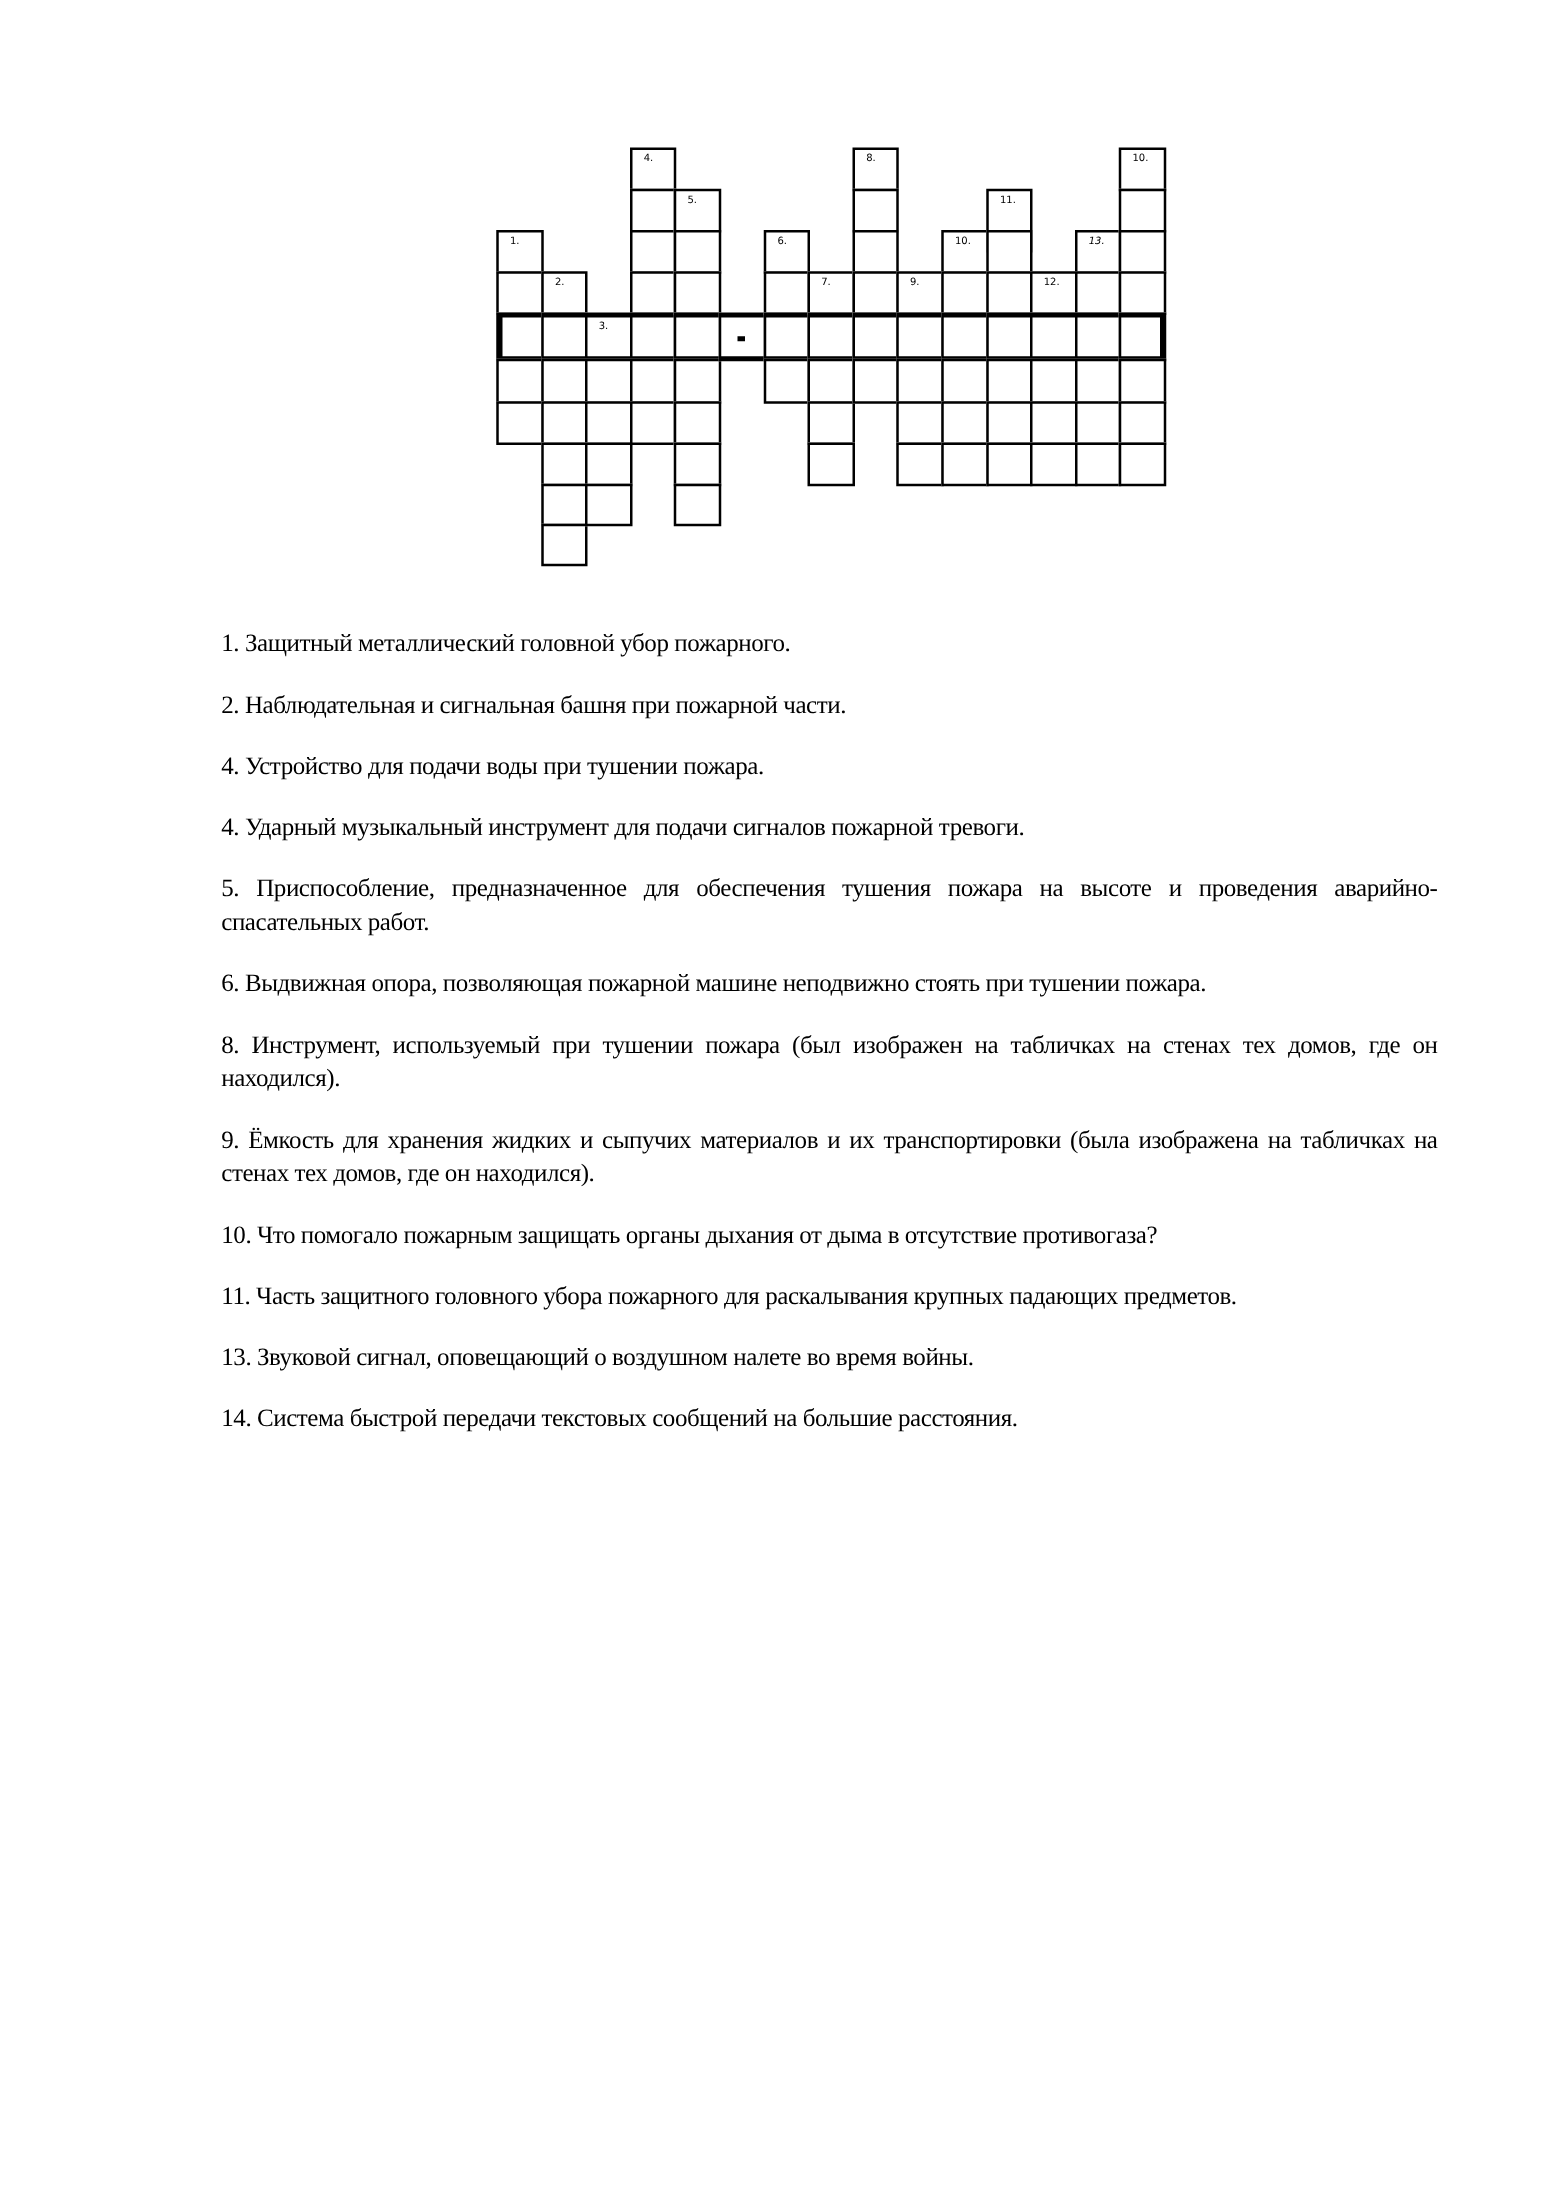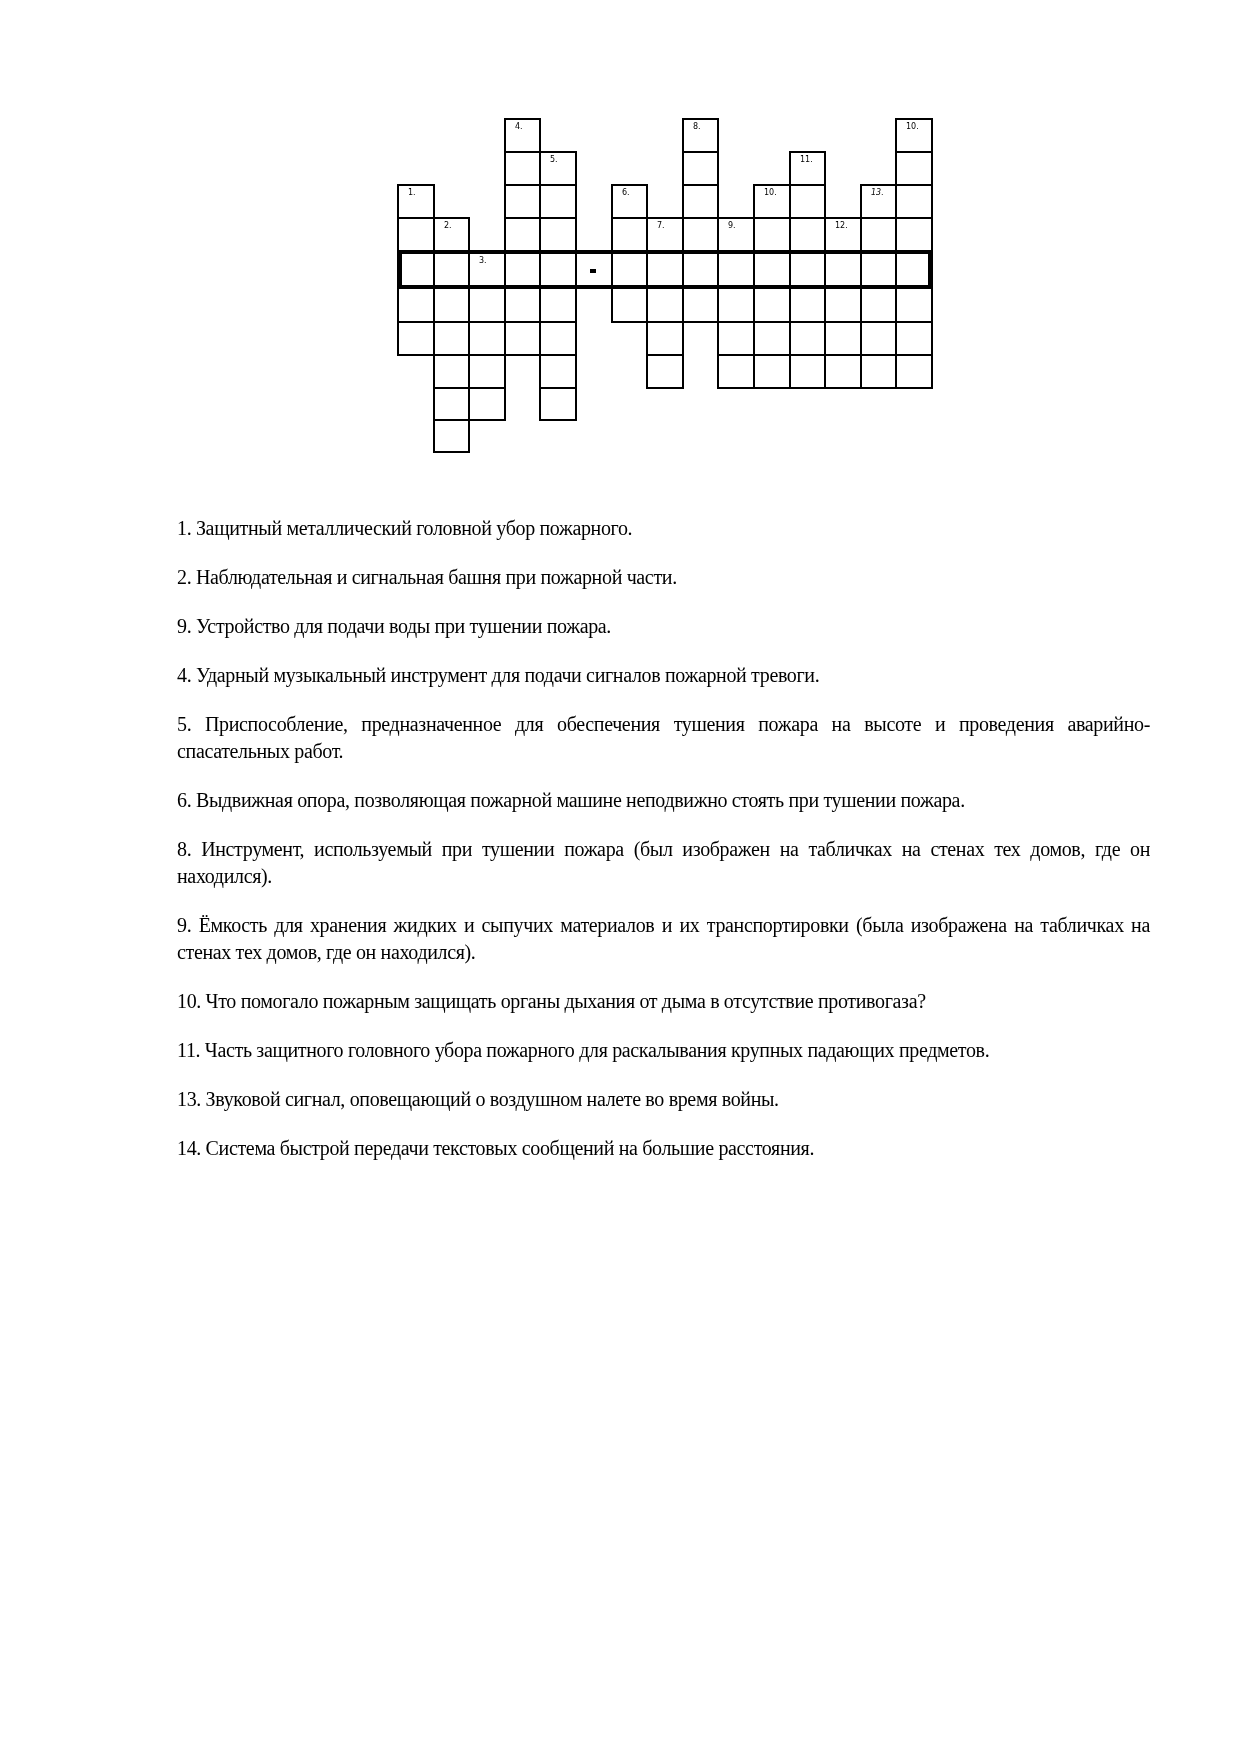--- a/index.html
+++ b/index.html
@@ -63,21 +63,21 @@
     left: 177px;
     top: 502px;
     width: 973px;
     font-family: "Liberation Serif", serif;
     font-size: 20px;
     line-height: 27px;
     text-align: justify;
     letter-spacing: -0.35px;
   }
   .clue {
-    margin: 13px 0 22px 0;
+    margin: 0 0 22px 0;
   }
 </style>
 </head>
 <body>
 
 <div class="page">
 
   <div class="grid" id="grid">
       <div class="cell" style="left: 397px; top: 184px; width: 38px; height: 35px;">
         <span class="num">1.</span>
@@ -192,21 +192,21 @@
       <div class="cell" style="left: 895px; top: 217px; width: 38px; height: 35px;"></div>
       <div class="cell main last" style="left: 895px; top: 250px; width: 38px; height: 39px;"></div>
       <div class="cell" style="left: 895px; top: 287px; width: 38px; height: 36px;"></div>
       <div class="cell" style="left: 895px; top: 321px; width: 38px; height: 35px;"></div>
       <div class="cell" style="left: 895px; top: 354px; width: 38px; height: 35px;"></div>
     </div>
 
   <div class="clues">
     <p class="clue">1. Защитный металлический головной убор пожарного.</p>
     <p class="clue">2. Наблюдательная и сигнальная башня при пожарной части.</p>
-    <p class="clue">9. Устройство для подачи воды при тушении пожара.</p>
+    <p class="clue">4. Устройство для подачи воды при тушении пожара.</p>
     <p class="clue">4. Ударный музыкальный инструмент  для подачи сигналов пожарной тревоги.</p>
     <p class="clue">5. Приспособление, предназначенное для обеспечения тушения пожара на высоте и проведения аварийно-спасательных работ.</p>
     <p class="clue">6. Выдвижная опора, позволяющая пожарной машине неподвижно стоять при тушении пожара.</p>
     <p class="clue">8. Инструмент, используемый при тушении пожара (был изображен на табличках на стенах тех домов, где он находился).</p>
     <p class="clue">9. Ёмкость для хранения жидких и сыпучих материалов и их транспортировки (была изображена на табличках на стенах тех домов, где он находился).</p>
     <p class="clue">10. Что помогало пожарным защищать органы дыхания от дыма в отсутствие противогаза?</p>
     <p class="clue">11. Часть защитного головного  убора пожарного для раскалывания крупных падающих предметов.</p>
     <p class="clue">13. Звуковой сигнал, оповещающий о воздушном налете во время войны.</p>
     <p class="clue">14. Система быстрой передачи текстовых сообщений на большие расстояния.</p>
   </div>

